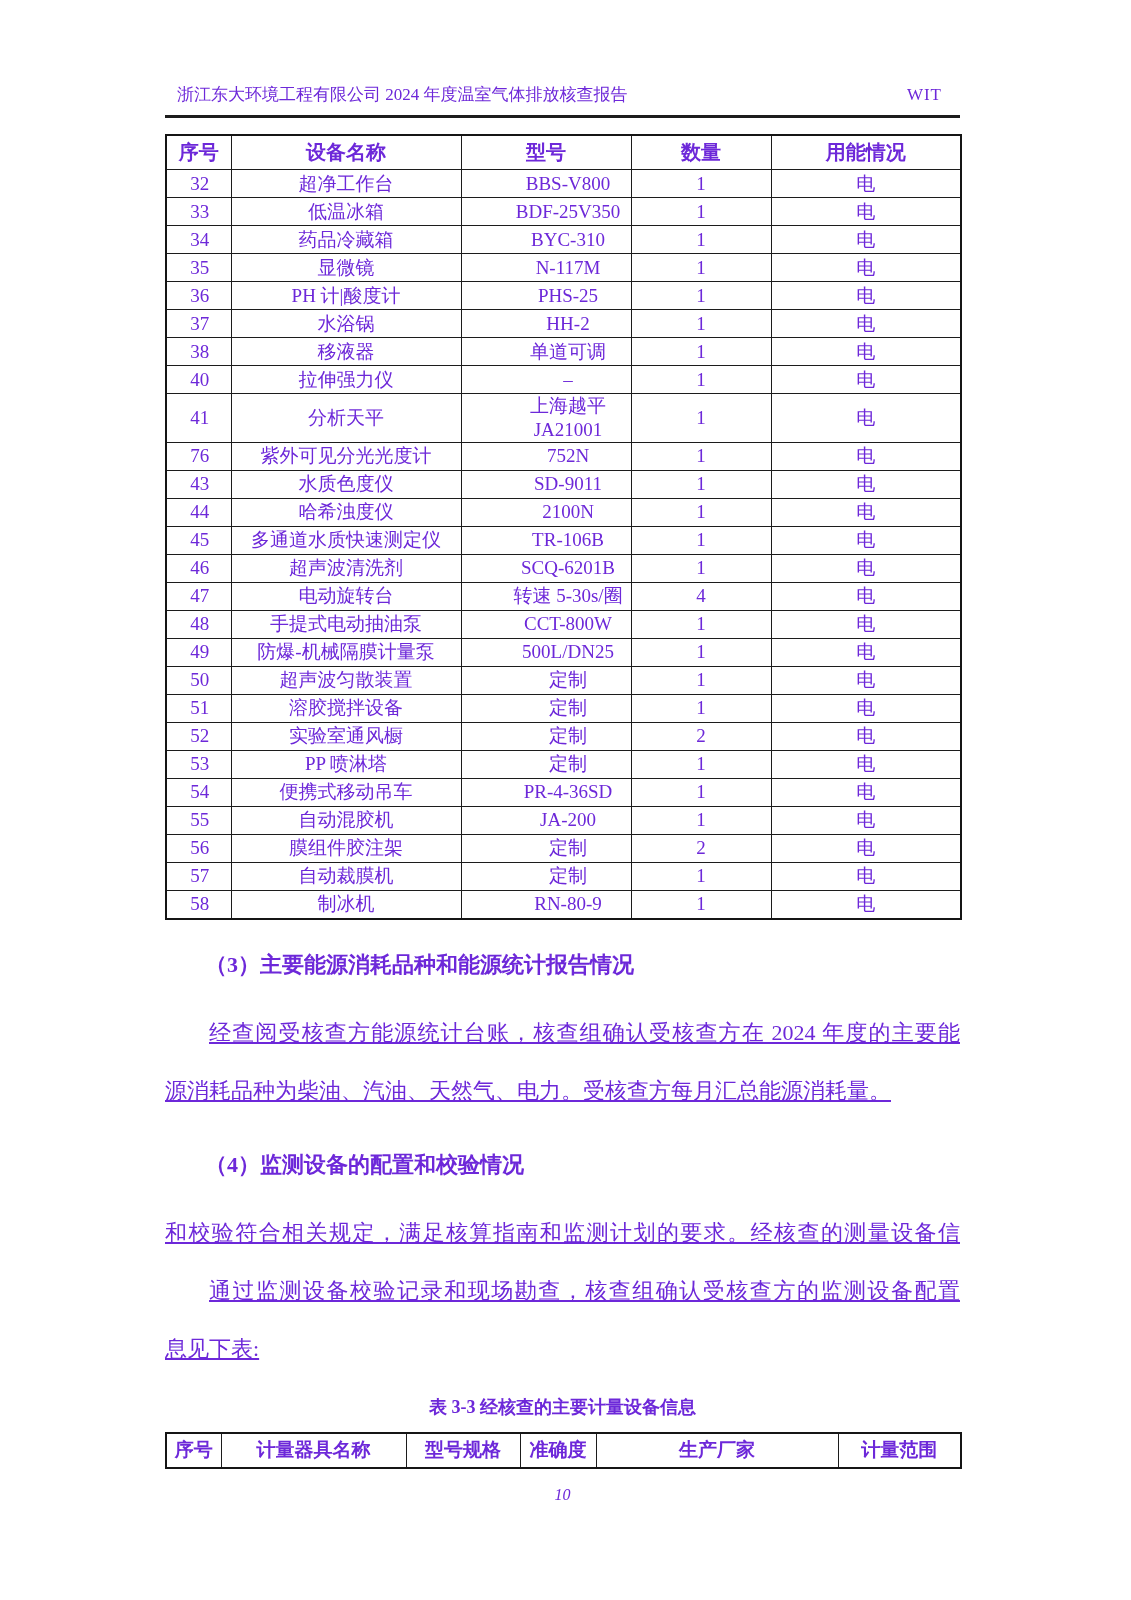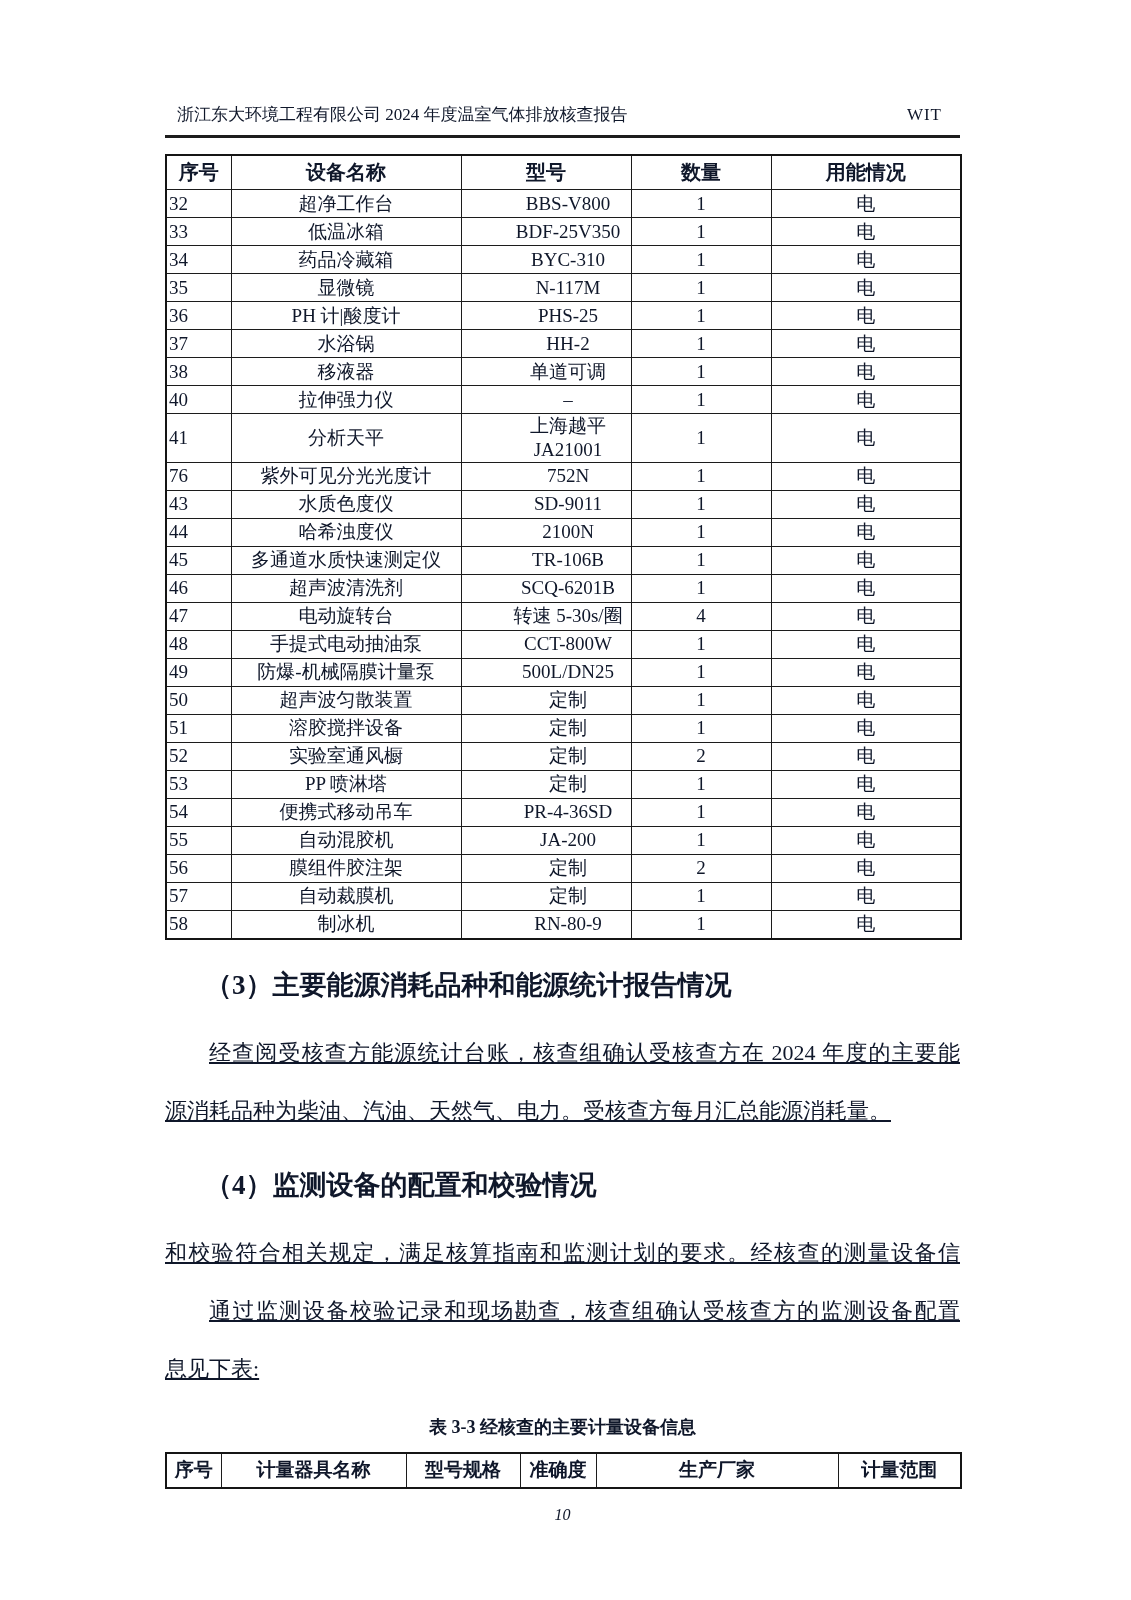--- a/index.html
+++ b/index.html
@@ -2,35 +2,35 @@
 <html><head>
 <meta charset="utf-8">
 <style>
   html,body{margin:0;padding:0;background:#ffffff;}
   .page{
     position:relative;
     width:1131px;height:1600px;
     background:#ffffff;
     overflow:hidden;
     font-family:"Liberation Serif","DejaVu Serif",serif;
-    color:#0f172a;
+    color:#6d28d9;
   }
   .content{position:absolute;left:165px;top:0;width:795px;}
   .hdr{margin-top:84px;display:flex;justify-content:space-between;align-items:flex-end;font-size:17px;line-height:22px;}
   .hdr-left{padding-left:12px;}
-  .hdr-right{padding-right:18px;letter-spacing:1px;margin-top:20px;}
+  .hdr-right{padding-right:18px;letter-spacing:1px;}
   .rule{margin-top:9px;border-bottom:3px solid #1d1d1d;height:0;}
   table{border-collapse:collapse;table-layout:fixed;width:795px;border:2px solid #151515;}
   th,td{border:1.5px solid #1c1c1c;text-align:center;padding:0;overflow:hidden;}
   .t1{margin-top:16px;}
   .t1 th{height:33px;font-size:20px;font-weight:bold;}
   .t1 td{height:27px;font-size:19px;line-height:1.25;}
-  .t1 td:first-child{text-align:left;padding-left:2px;}
+  .t1 td:first-child{text-align:center;padding-left:2px;}
   .t1 td:nth-child(3){white-space:pre-line;padding-left:44px;}
-  .h-sec{margin-top:30px;padding-left:40px;font-size:27px;font-weight:bold;line-height:30px;}
+  .h-sec{margin-top:30px;padding-left:40px;font-size:22px;font-weight:bold;line-height:30px;}
   .para{margin-top:24px;font-size:22px;text-decoration:underline;}
   .para .line{height:58px;line-height:58px;white-space:nowrap;}
   .para .line.indent{text-indent:44px;}
   .para .line.just{text-align:justify;text-align-last:justify;white-space:normal;}
   .tbl-title{margin-top:16px;text-align:center;font-size:18px;font-weight:bold;line-height:26px;}
   .t2{margin-top:12px;}
   .t2 th{height:33px;font-size:19px;font-weight:bold;}
   .pagenum{margin-top:16px;text-align:center;font-size:16px;line-height:20px;font-style:italic;}
 </style>
 </head>

